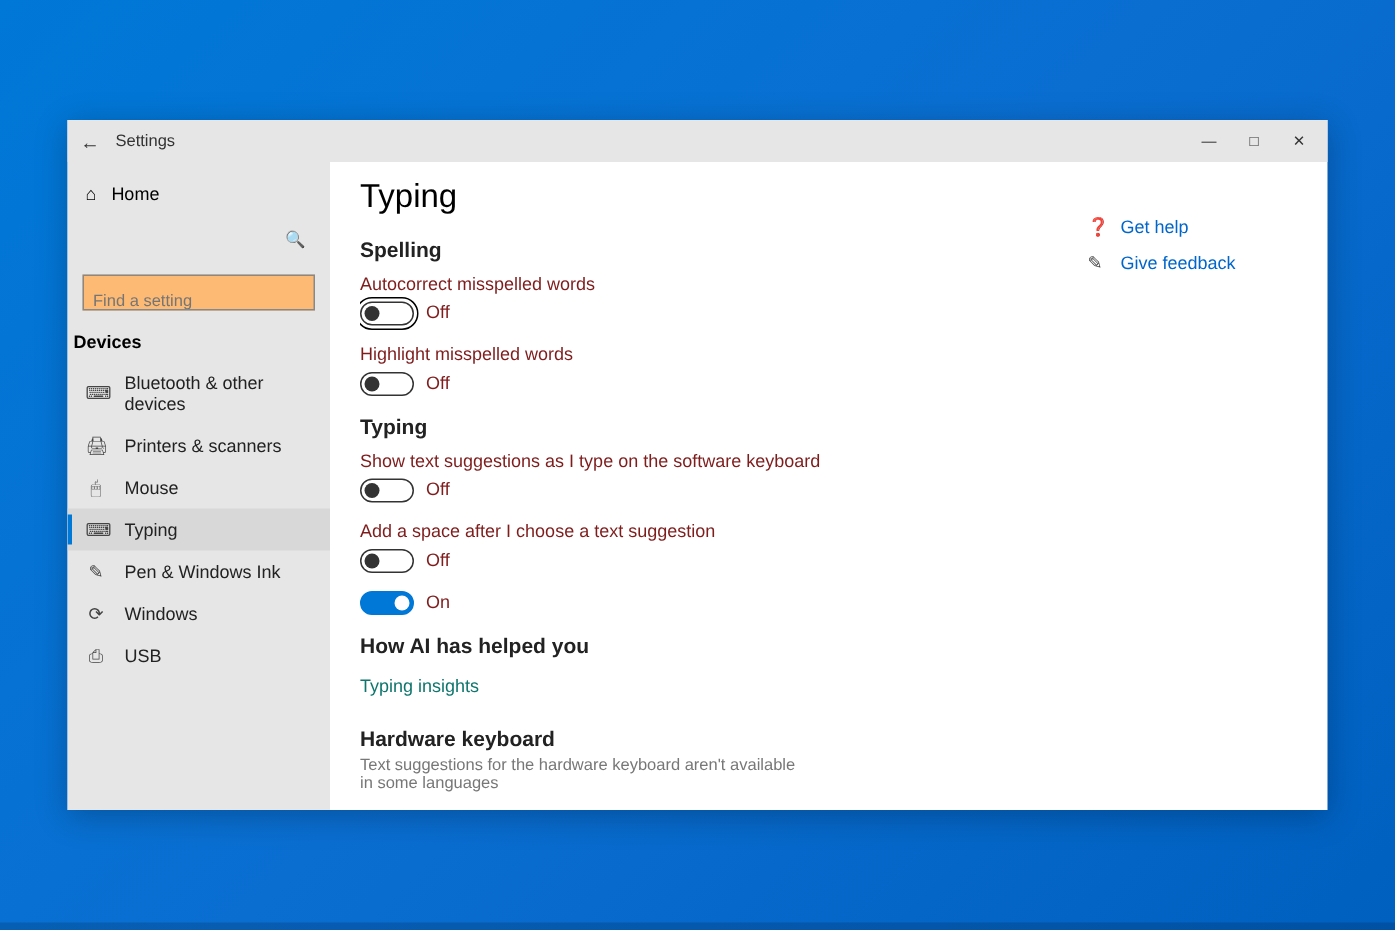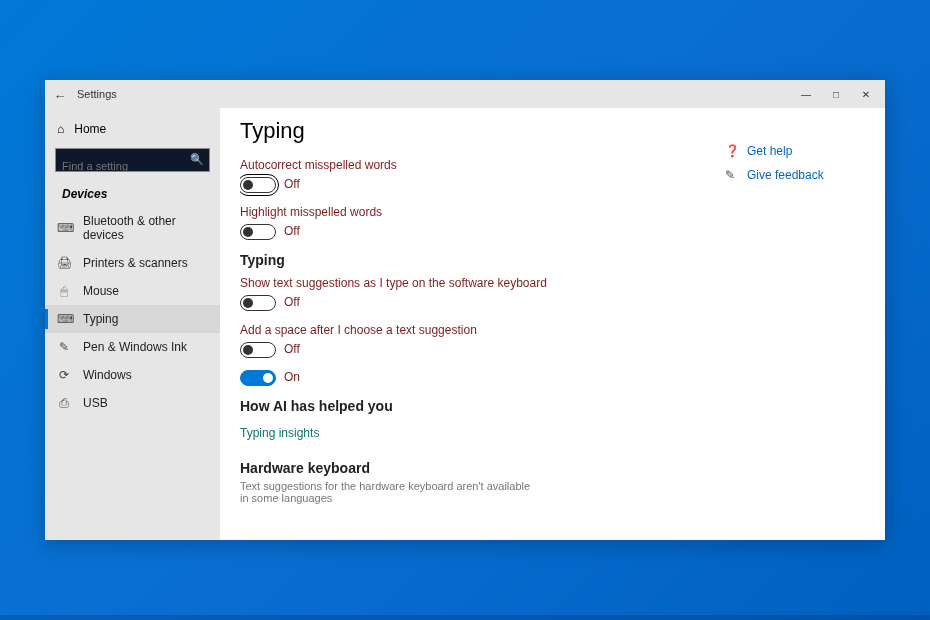--- a/index.html
+++ b/index.html
@@ -57,37 +57,37 @@
     gap: 10px;
     cursor: pointer;
   }
   .search-wrap {
     padding: 6px 10px;
   }
   .search {
     width: 100%;
     height: 24px;
     border: 1px solid #888;
-    background: #0f172a;
+    background: #fdba74;
     padding: 11px 22px 0 6px;
     font-size: 11px;
     color: #666;
+    margin-top: 35px;
   }
   .search-wrap { position: relative; }
   .search-icon {
     position: absolute; right: 16px; top: 11px;
     font-size: 11px; color: #888;
     pointer-events: none;
   }
   .section-title {
-    padding: 8px 17px 6px;
+    padding: 8px 4px 6px;
     font-weight: 600;
     font-size: 12px;
     color: #000;
-    font-style: italic;
   }
   .nav-item {
     display: flex; align-items: center;
     padding: 7px 12px;
     gap: 12px;
     cursor: pointer;
     color: #222;
     position: relative;
   }
   .nav-item .icon { width: 14px; text-align: center; font-size: 12px; color: #444; }
@@ -247,20 +247,21 @@
       <div class="nav-item">
         <span class="icon">⎙</span>
         <span>USB</span>
       </div>
     </div>
 
     <div class="content">
       <div class="main">
         <h1>Typing</h1>
 
+        <h2>Spelling</h2>
 
         <div class="setting">
           <span class="setting-label">Autocorrect misspelled words</span>
           <div class="toggle-row">
             <div class="toggle focused">
                 <div class="knob"></div>
               </div>
             <span class="toggle-state">Off</span>
           </div>
         </div>

